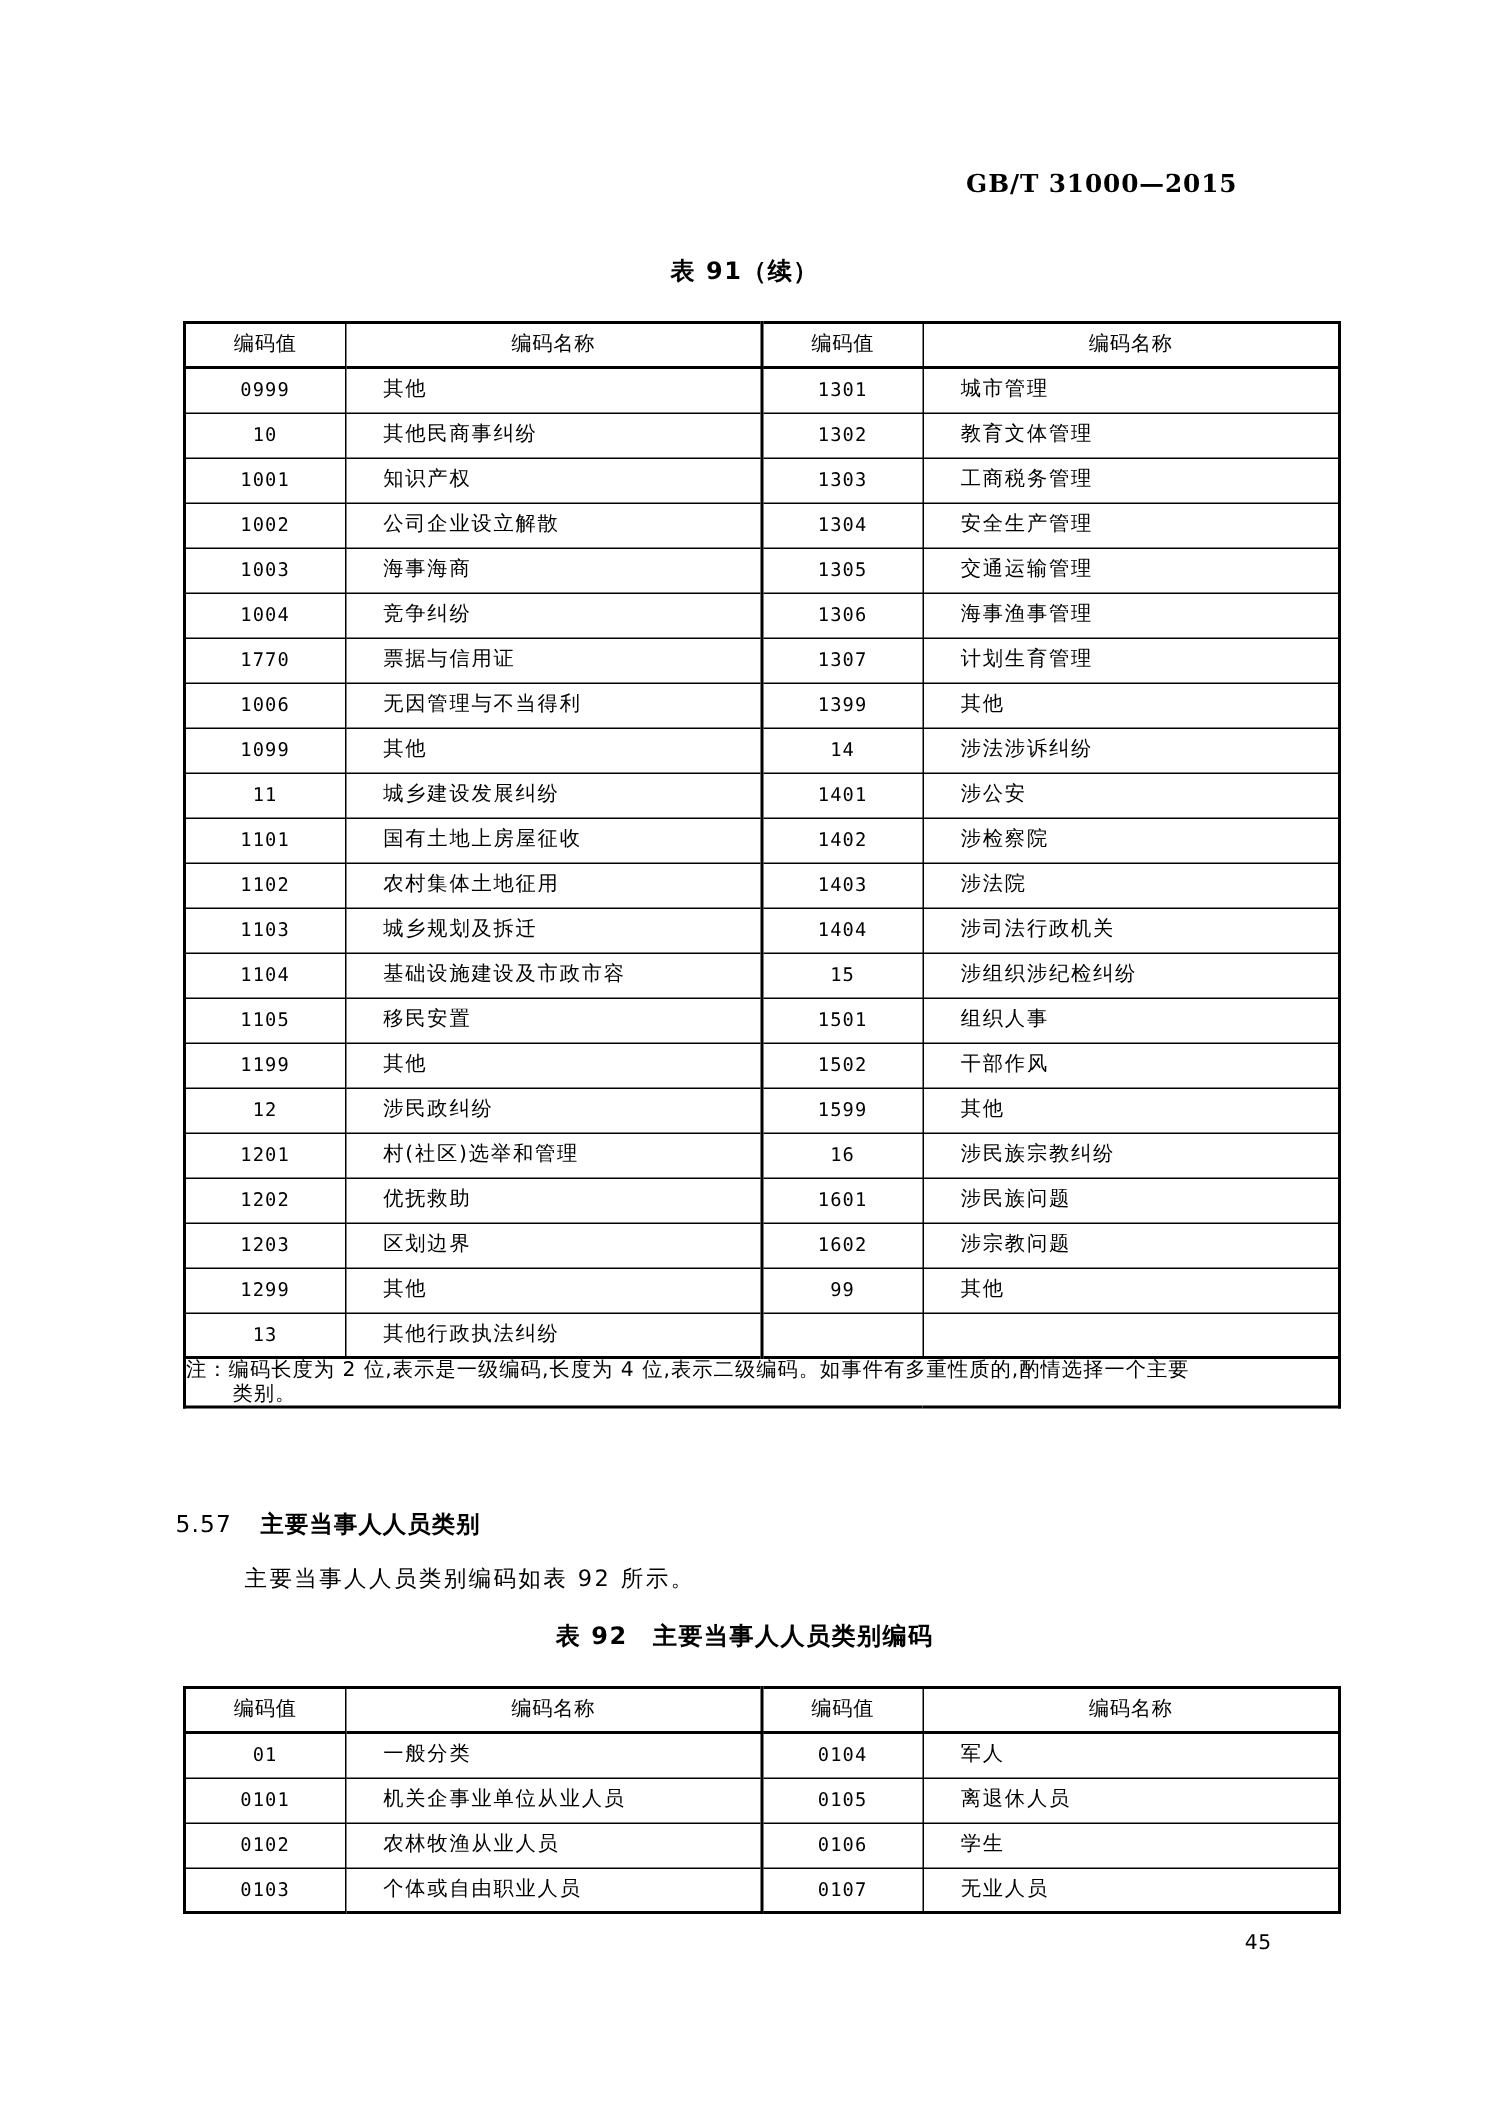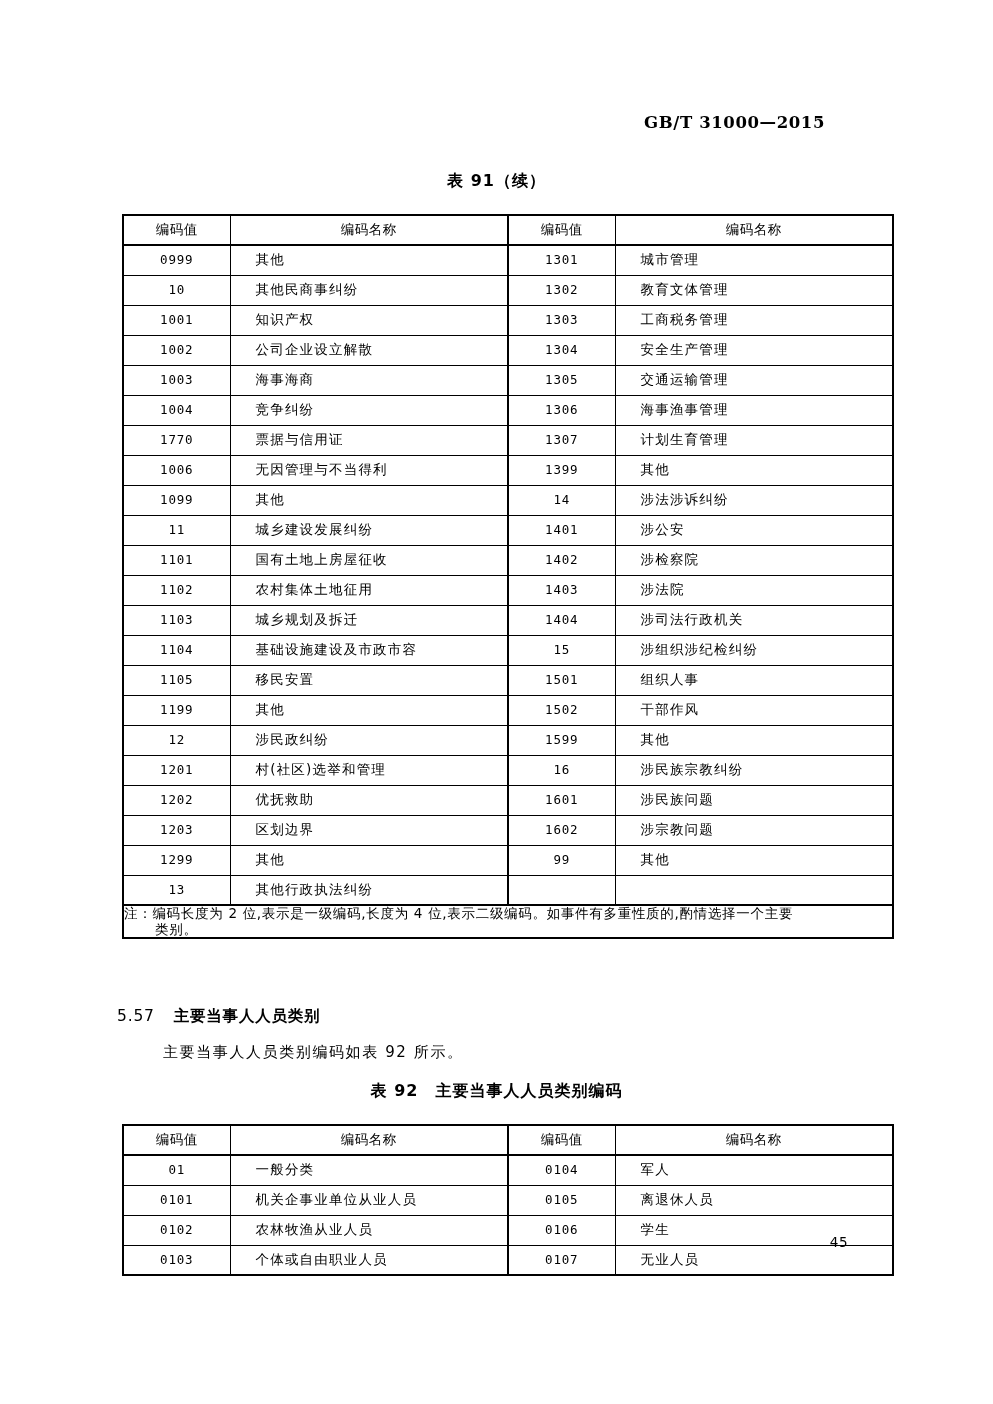--- a/index.html
+++ b/index.html
@@ -132,21 +132,21 @@
     left: 163px;
     top: 1043px;
     font-size: 15px;
     letter-spacing: 1.6px;
     white-space: nowrap;
   }
 
   
   .page-number {
     position: absolute;
-    top: 1234px;
+    top: 1287px;
     right: 75px;
     font-family: "DejaVu Sans", "Liberation Sans", sans-serif;
     font-size: 13.5px;
     letter-spacing: 0.5px;
   }
 </style>
 </head>
 <body>
 
 <div class="page">

